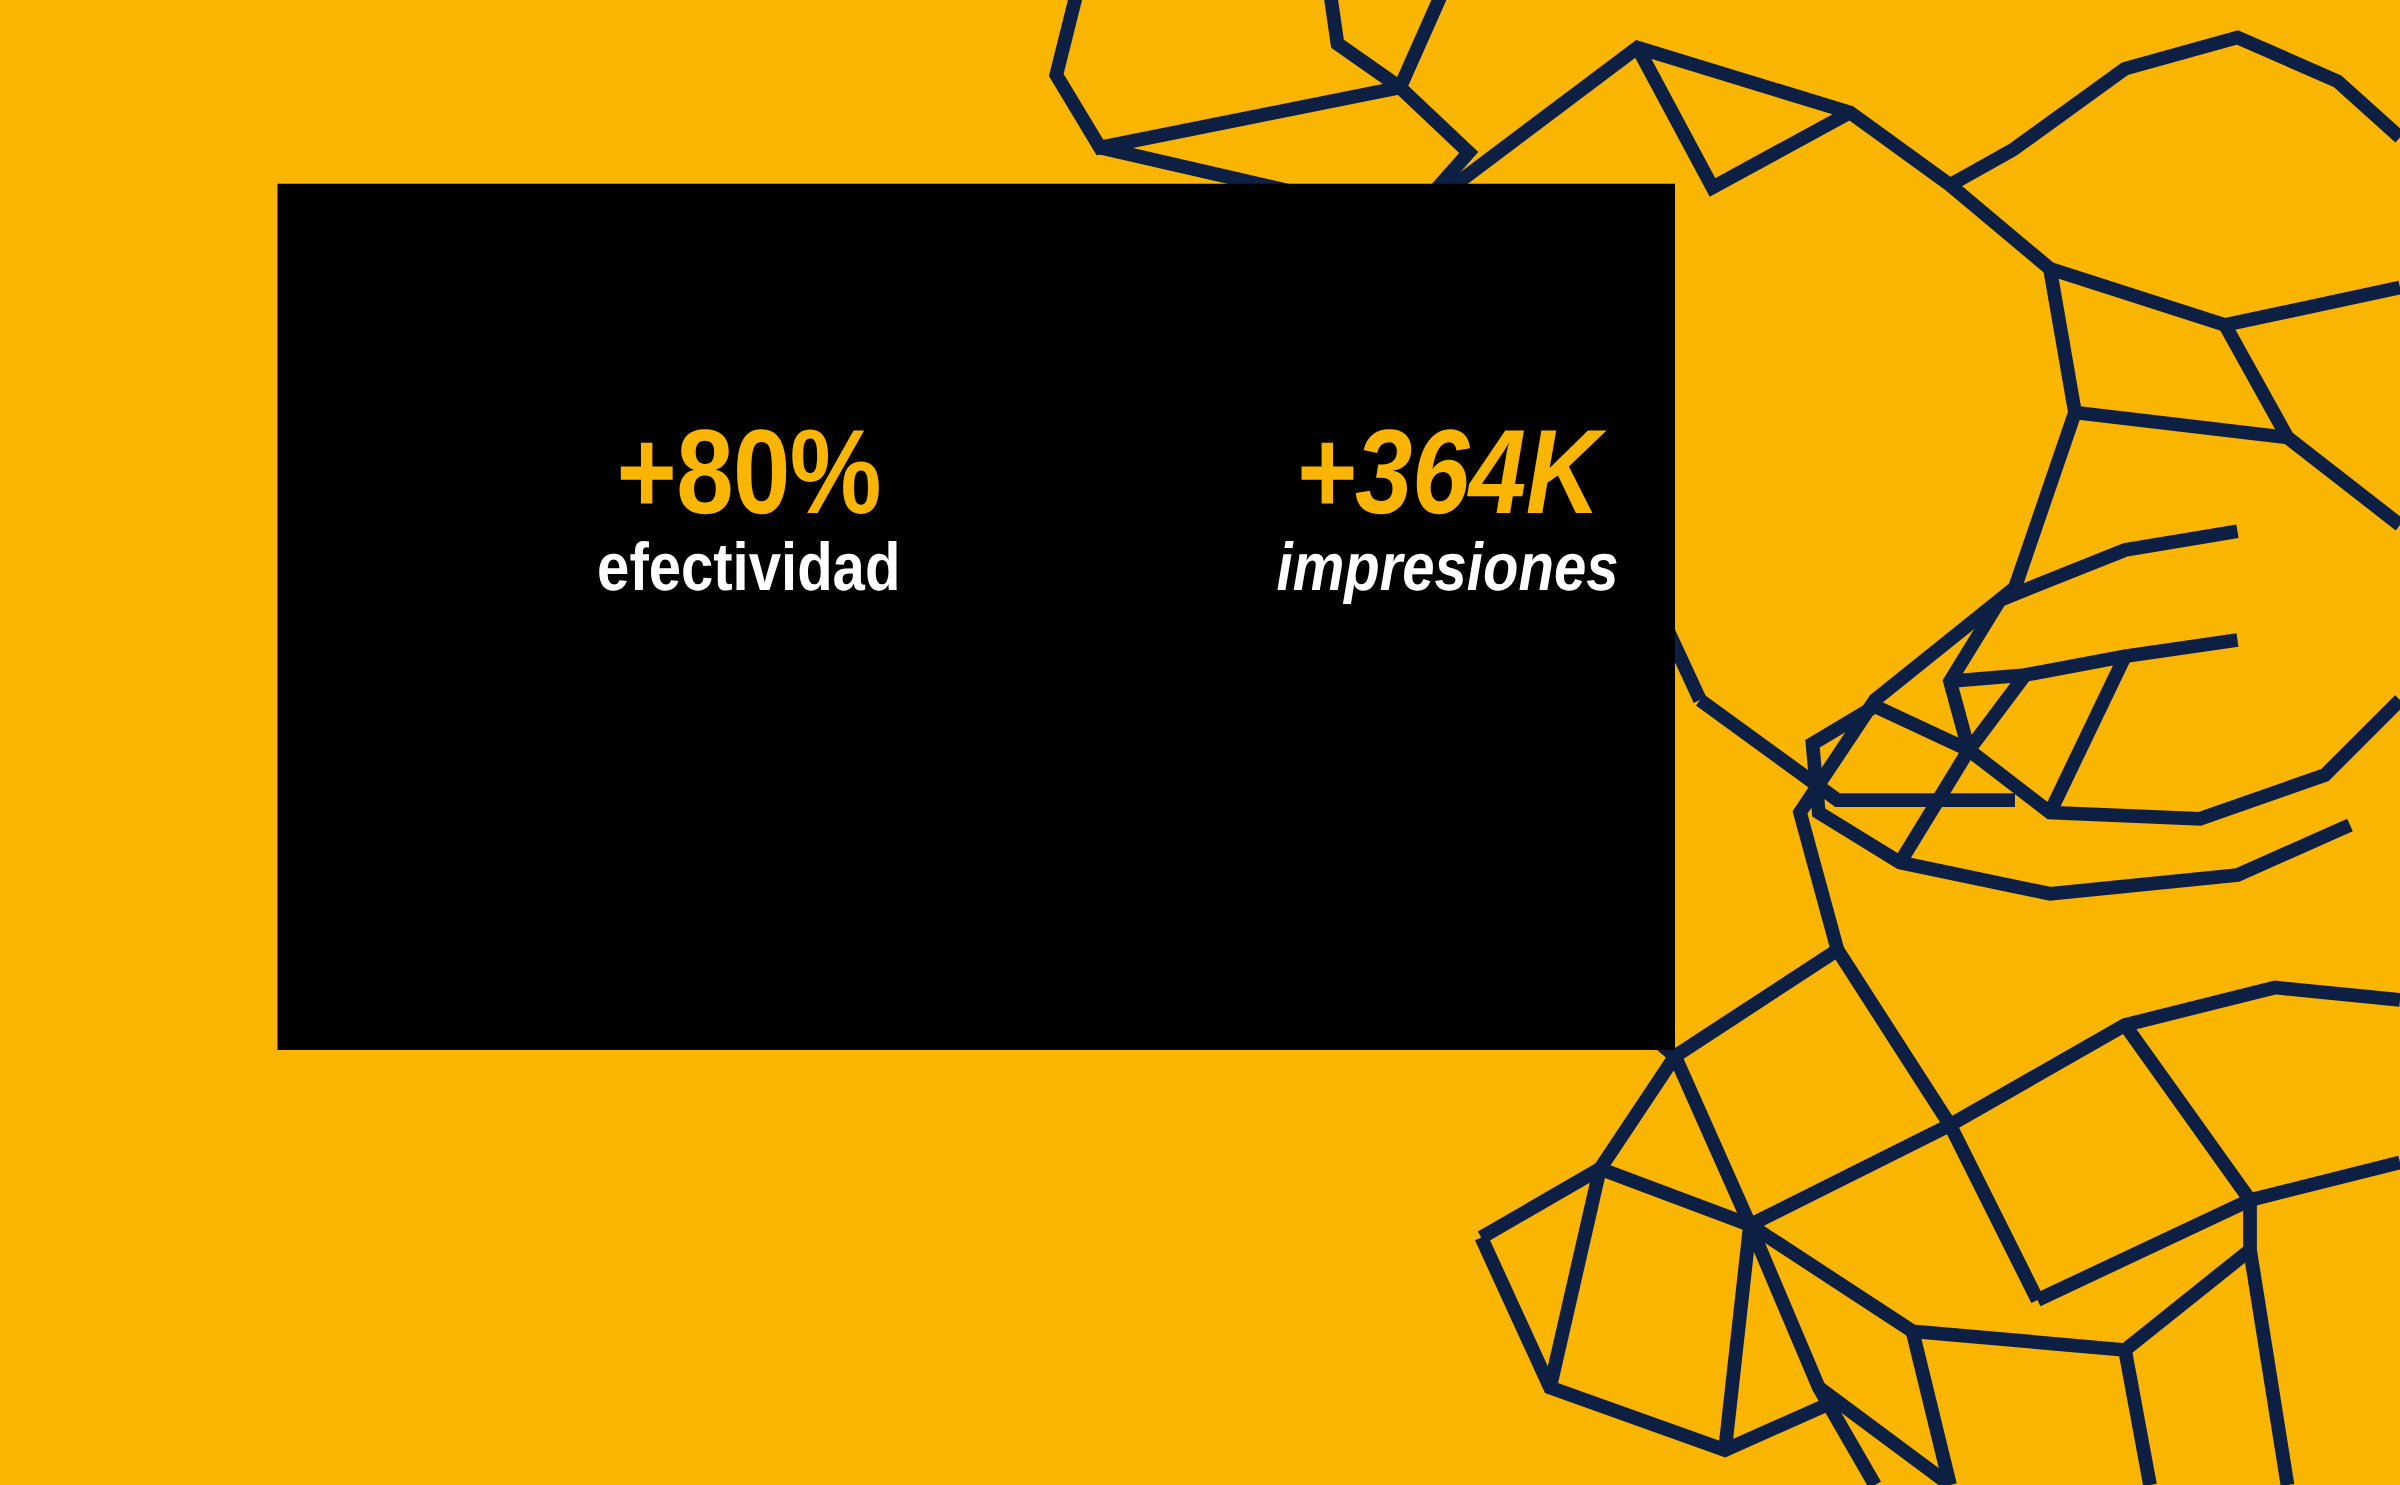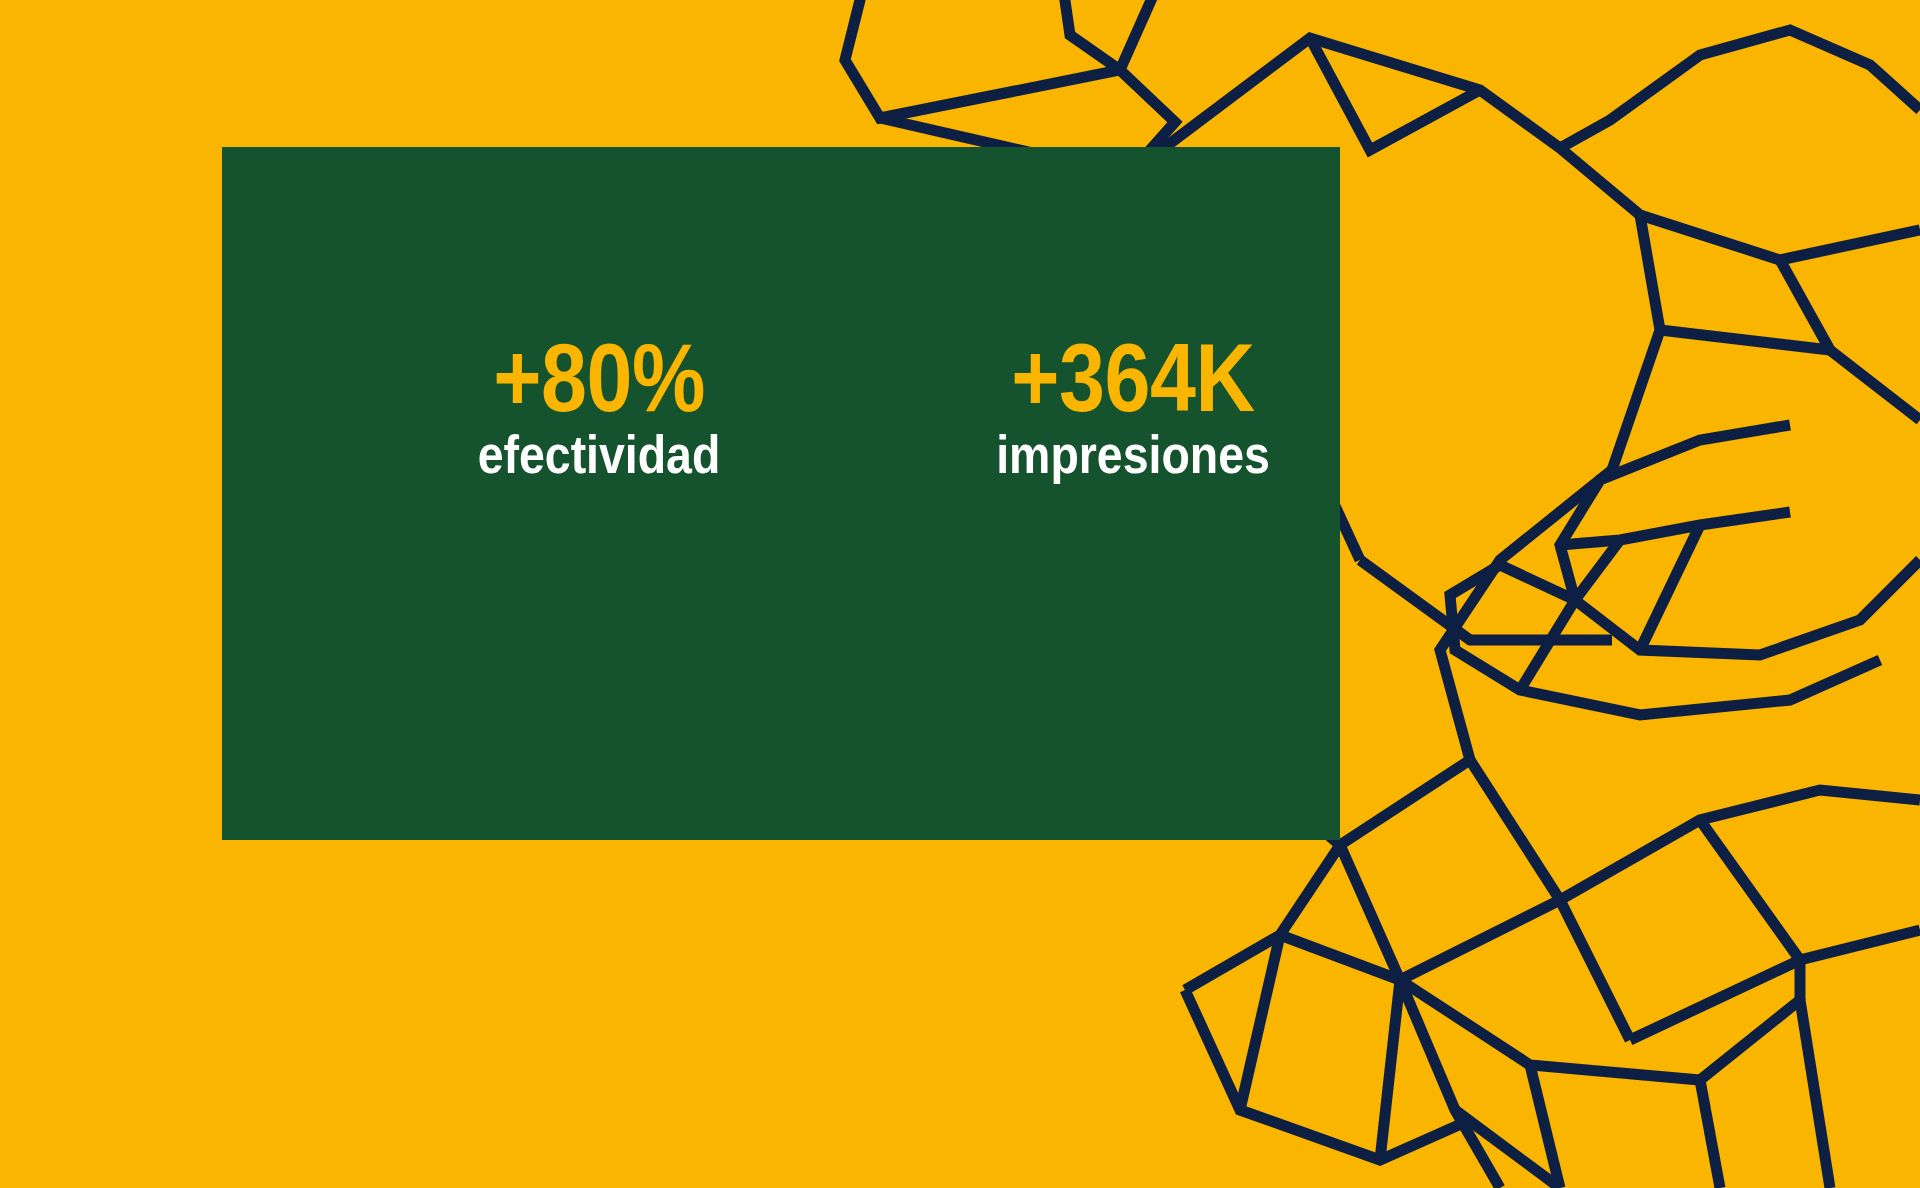--- a/index.html
+++ b/index.html
@@ -12,21 +12,21 @@
   }
   #stage{position:absolute;inset:0;width:1920px;height:1188px;overflow:hidden;}
 
   .bg-art{position:absolute;left:0;top:0;width:1920px;height:1188px;}
 
   
   .stat-card{
     position:absolute;
     left:222px;top:147px;
     width:1118px;height:693px;
-    background:#14532d;
+    background:#000000;
     z-index:5;
   }
 
   .stats-row{
     position:absolute;
     left:0;top:0;width:100%;height:100%;
   }
 
   .stat-block{position:absolute;text-align:center;line-height:1;}
 
@@ -47,21 +47,21 @@
     white-space:nowrap;
     transform:scaleX(0.86);
   }
 
   
   .stat-1{left:182px;top:185px;width:390px;}
   .stat-1 .stat-value{font-size:96px;}
   .stat-1 .stat-label{font-size:54px;margin-top:4px;}
 
   
-  .stat-2{left:701px;top:185px;width:420px;}
+  .stat-2{left:726px;top:185px;width:420px;font-style:italic;}
   .stat-2 .stat-value{font-size:96px;}
   .stat-2 .stat-label{font-size:54px;margin-top:4px;}
 
   
   .stat-3{left:330px;top:388px;width:460px;}
   .stat-3 .stat-value{font-size:96px;}
   .stat-3 .stat-label{font-size:54px;margin-top:4px;}
   .stat-3 .stat-label .line2{display:block;}
 </style>
 </head>

